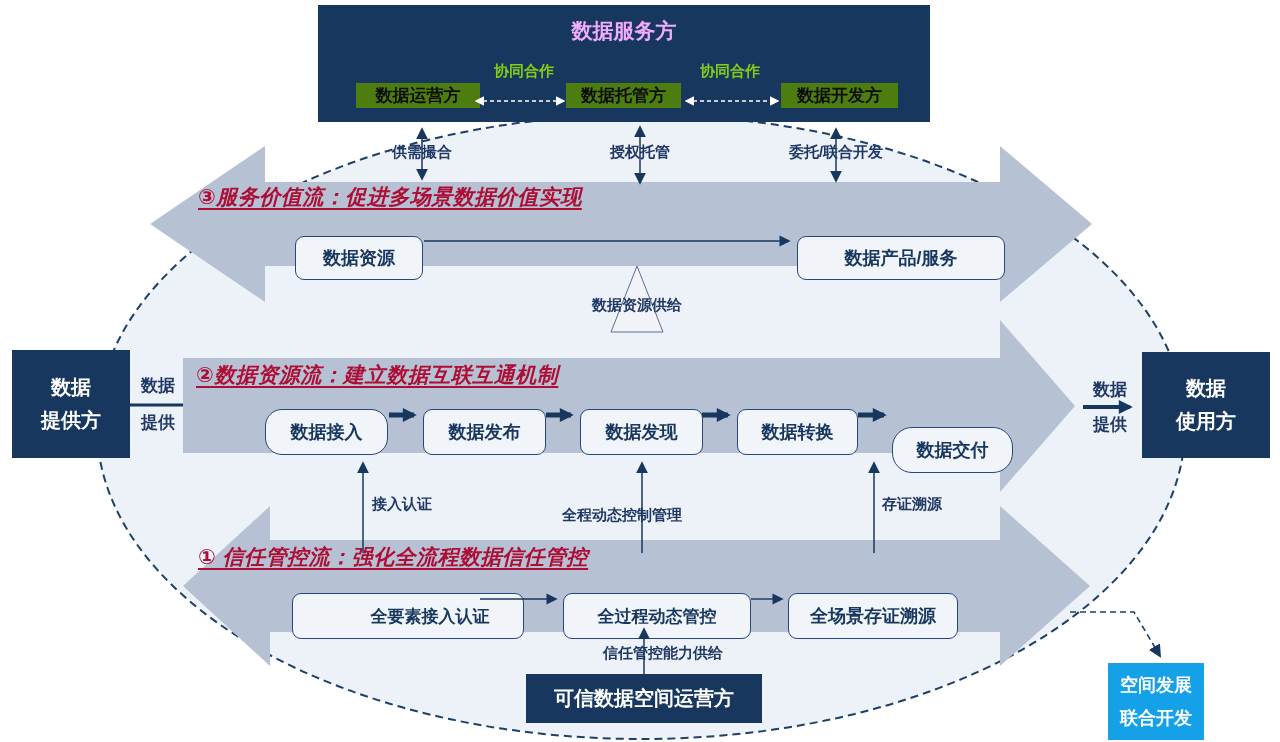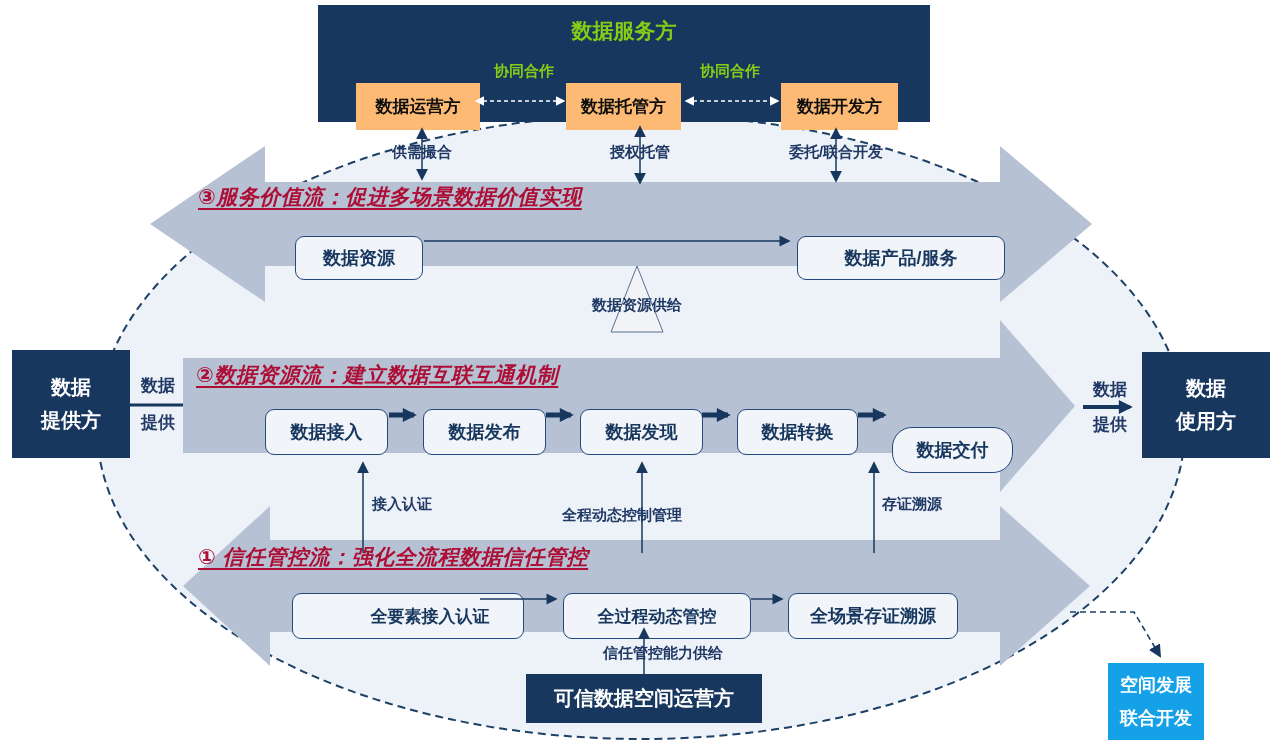--- a/index.html
+++ b/index.html
@@ -13,22 +13,22 @@
   
   .flow-title{position:absolute;color:#ad0e35;font-size:21px;font-weight:bold;font-style:italic;
         white-space:nowrap;text-decoration:underline;text-decoration-thickness:2px;text-underline-offset:4px;
         letter-spacing:.5px;}
   
   .lbl{position:absolute;color:#1f3864;font-weight:bold;font-size:15px;text-align:center;white-space:nowrap;}
   
   .dark{position:absolute;background:#17375e;color:#ffffff;font-weight:bold;
         display:flex;flex-direction:column;align-items:center;justify-content:center;text-align:center;}
   .panel{position:absolute;left:318px;top:5px;width:612px;height:117px;background:#17375e;}
-  .panel-title{position:absolute;left:0;top:12px;width:100%;text-align:center;color:#84cc16;font-weight:bold;font-size:21px;}
-  .panel-member{position:absolute;top:78px;height:47px;background:#fdba74;color:#0d0d0d;font-weight:bold;font-size:17px;
+  .panel-title{position:absolute;left:0;top:12px;width:100%;text-align:center;color:#f0abfc;font-weight:bold;font-size:21px;}
+  .panel-member{position:absolute;top:78px;height:25px;background:#4d7c0f;color:#0d0d0d;font-weight:bold;font-size:17px;
         display:flex;align-items:center;justify-content:center;white-space:nowrap;}
   .collab{position:absolute;top:57px;color:#84cc16;font-weight:bold;font-size:15px;text-align:center;white-space:nowrap;}
   .edge-lbl{position:absolute;color:#1f3864;font-weight:bold;font-size:17px;text-align:center;white-space:nowrap;}
   .cyan{position:absolute;background:#14a1e8;color:#ffffff;font-weight:bold;font-size:18px;
         display:flex;flex-direction:column;align-items:center;justify-content:center;line-height:1.8;}
 </style>
 </head>
 <body>
 
 <div class="stage">
@@ -54,21 +54,21 @@
   <div class="lbl" style="left:560px;top:143px;width:160px;">授权托管</div>
   <div class="lbl" style="left:746px;top:143px;width:180px;">委托/联合开发</div>
 
   <div class="flow-title" style="left:198px;top:183px;">③服务价值流：促进多场景数据价值实现</div>
   <div class="fbox" style="left:295px;top:220px;width:126px;height:42px;">数据资源</div>
   <div class="fbox" style="left:797px;top:220px;width:206px;height:42px;">数据产品/服务</div>
 
   <div class="lbl" style="left:557px;top:296px;width:160px;">数据资源供给</div>
 
   <div class="flow-title" style="left:196px;top:361px;">②数据资源流：建立数据互联互通机制</div>
-  <div class="fbox" style="left:265px;top:393px;width:121px;height:44px;">数据接入</div>
+  <div class="fbox" style="left:265px;top:393px;width:121px;height:44px;border-radius:17px;">数据接入</div>
   <div class="fbox" style="left:423px;top:393px;width:121px;height:44px;">数据发布</div>
   <div class="fbox" style="left:580px;top:393px;width:121px;height:44px;">数据发现</div>
   <div class="fbox" style="left:737px;top:393px;width:119px;height:44px;">数据转换</div>
   <div class="fbox" style="left:892px;top:411px;width:119px;height:44px;border-radius:20px;">数据交付</div>
 
   <div class="lbl" style="left:372px;top:495px;">接入认证</div>
   <div class="lbl" style="left:562px;top:506px;">全程动态控制管理</div>
   <div class="lbl" style="left:882px;top:495px;">存证溯源</div>
 
   <div class="flow-title" style="left:198px;top:543px;">① 信任管控流：强化全流程数据信任管控</div>

